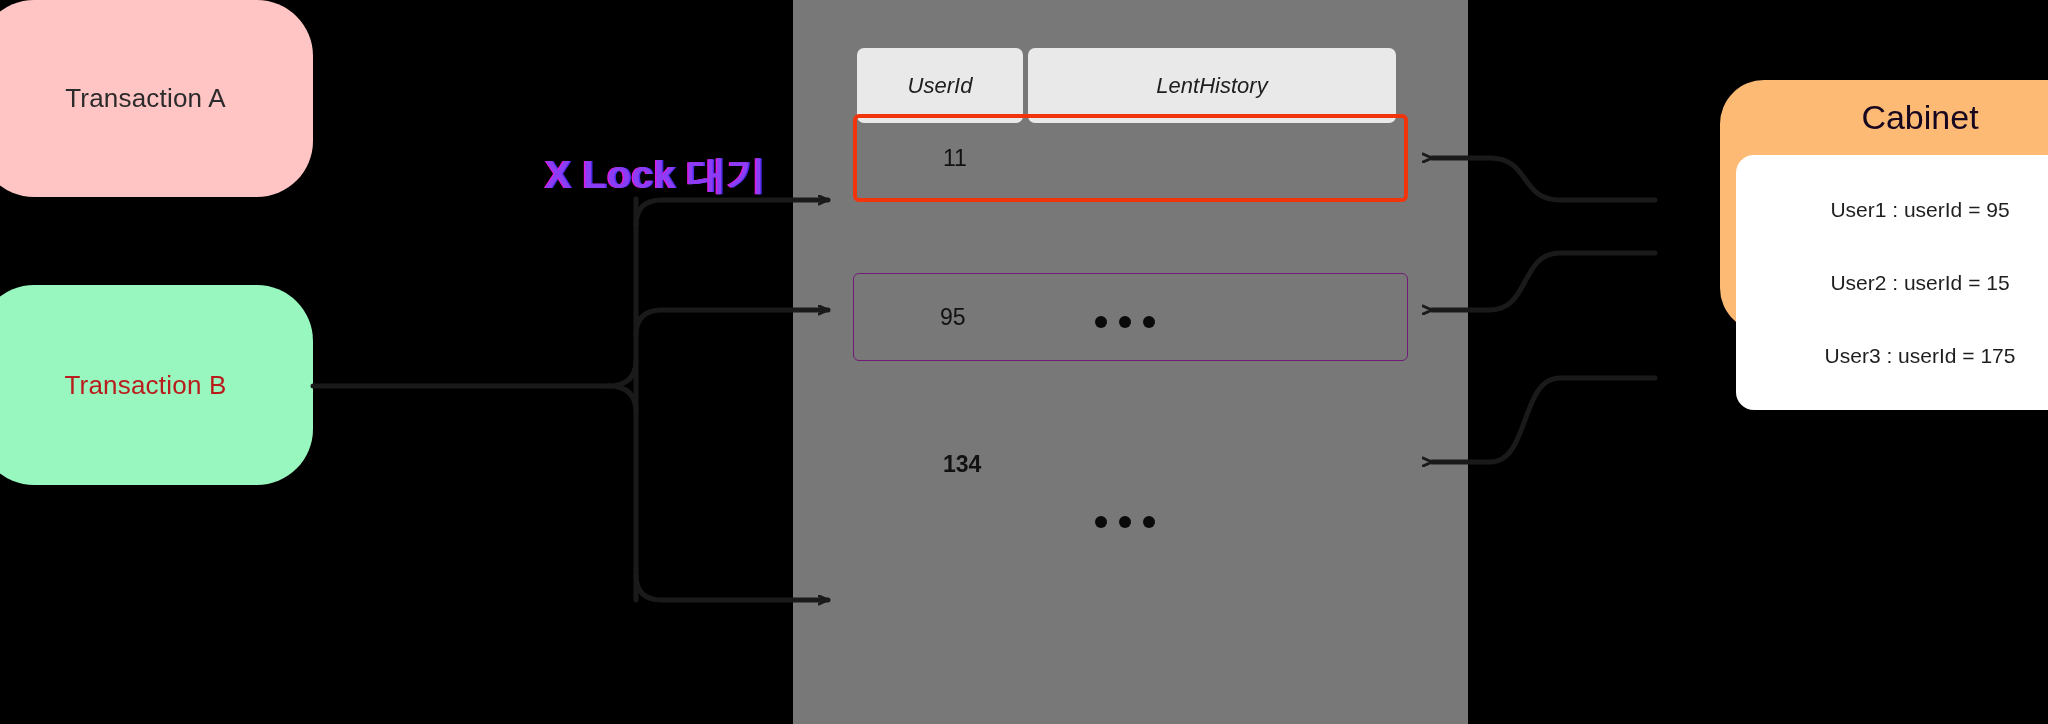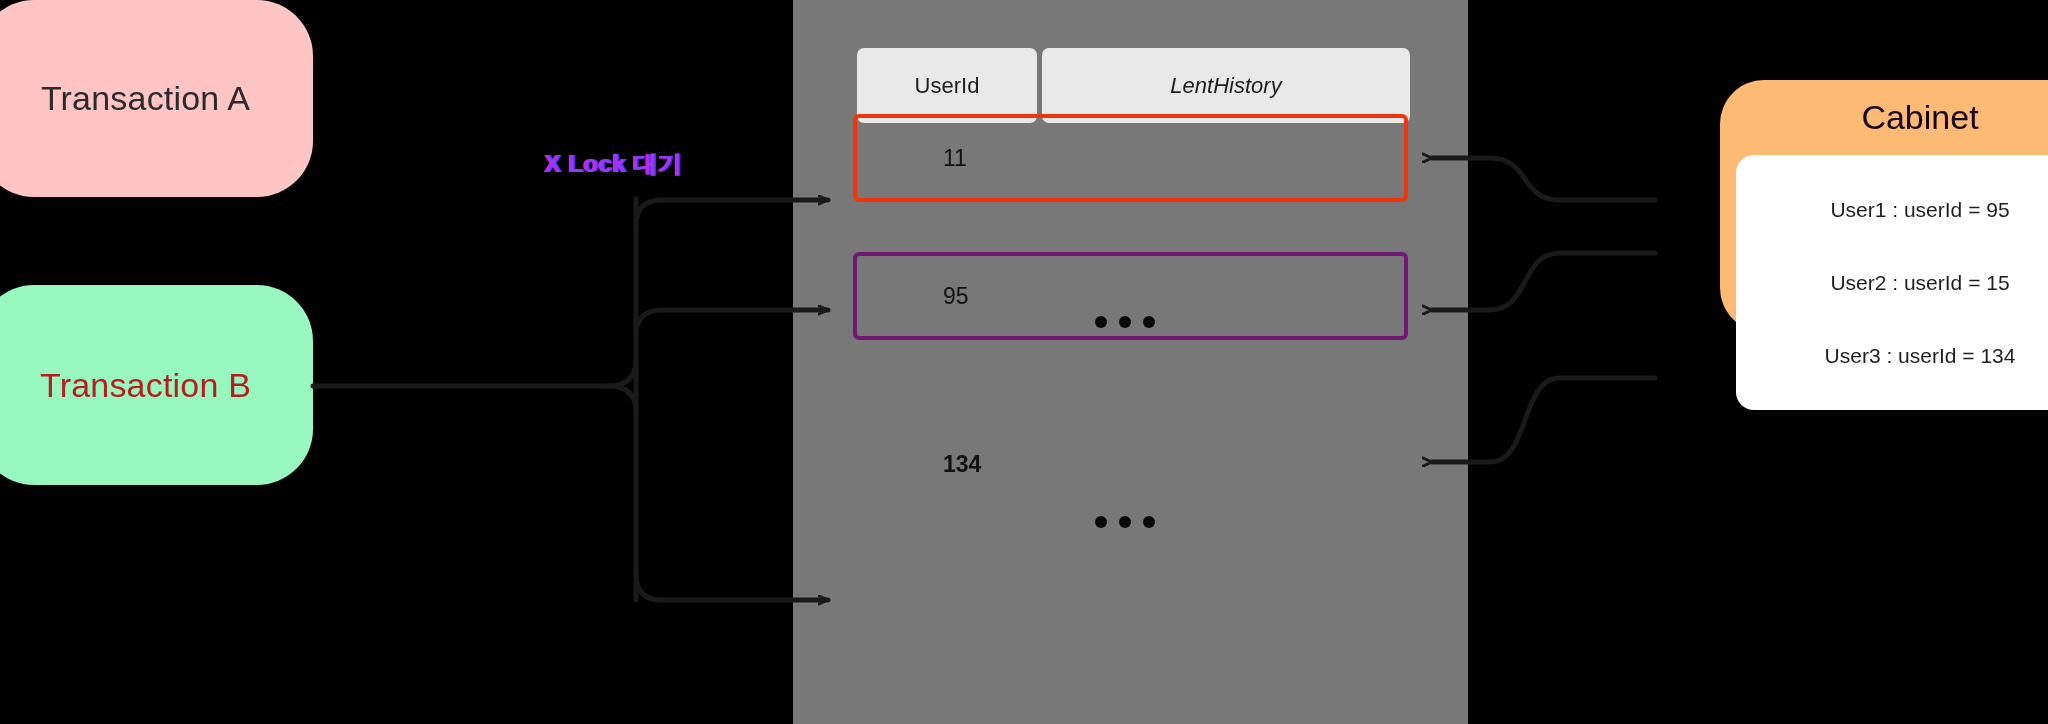--- a/index.html
+++ b/index.html
@@ -18,42 +18,42 @@
   
   .txn-node {
     position: absolute;
     border-radius: 56px;
     display: flex;
     align-items: center;
     justify-content: center;
     text-align: center;
   }
   .txn-label {
-    font-size: 34px;
+    font-size: 26px;
     font-weight: 400;
     color: #2b2b2b;
     letter-spacing: 0.2px;
   }
   #txn-a {
     left: -22px; top: 0px;
     width: 335px; height: 197px;
     background: #FFC4C4;
   }
   #txn-b {
     left: -22px; top: 285px;
     width: 335px; height: 200px;
     background: #97F7BF;
   }
   #txn-b .txn-label { color: #b91c1c; }
 
   
   #xlock-label {
     position: absolute;
     left: 545px; top: 148px;
-    font-size: 24px;
+    font-size: 39px;
     font-weight: 700;
     color: #8B3DF5;
     text-shadow: -1.5px 0 #E01BE0, 1.5px 0 #4B2BE8;
     letter-spacing: 0.5px;
     white-space: nowrap;
   }
 
   
   #table-panel {
     position: absolute;
@@ -72,40 +72,40 @@
   .th-cell {
     background: #E9E9E9;
     border-radius: 7px;
     display: flex;
     align-items: center;
     justify-content: center;
     font-size: 22px;
     color: #1e1e1e;
     height: 75px;
   }
-  #th-userid   { width: 180px; }
+  #th-userid   { width: 166px; font-style: italic; }
   #th-lenthist { width: 368px; font-style: italic; }
 
   
   .row {
     position: absolute;
     left: 853px;
     width: 555px;
     height: 88px;
     border-radius: 6px;
     display: flex;
     align-items: center;
   }
   .row-value {
     margin-left: 86px;
     font-size: 23px;
     color: #111111;
   }
   #row-11  { top: 114px; border: 4px solid #F2340C; }
-  #row-95  { top: 252px; border: 4px solid #701a75; }
+  #row-95  { top: 273px; border: 1px solid #701a75; }
   #row-134 { top: 420px; border: 4px solid transparent; font-weight: bold; }
 
   
   .ellipsis {
     position: absolute;
     left: 1095px;
     display: flex;
     gap: 12px;
   }
   .ellipsis span {
@@ -203,21 +203,21 @@
 
   <div class="row" id="row-134">
     <span class="row-value">134</span>
   </div>
 
   <div id="cabinet">
     <div id="cabinet-title">Cabinet</div>
     <div id="cabinet-list">
       <div class="cabinet-item">User1 : userId = 95</div>
       <div class="cabinet-item">User2 : userId = 15</div>
-      <div class="cabinet-item">User3 : userId = 134</div>
+      <div class="cabinet-item">User3 : userId = 175</div>
     </div>
   </div>
 
   <svg id="wires" viewBox="0 0 2048 724" xmlns="http://www.w3.org/2000/svg">
     <defs>
       <marker id="arrowR" markerWidth="12" markerHeight="12" refX="10" refY="5" orient="auto" markerUnits="userSpaceOnUse">
         <path d="M1,1 L10,5 L1,9" fill="none" stroke="#1a1a1a" stroke-width="3" stroke-linecap="round" stroke-linejoin="round"></path>
       </marker>
       <marker id="arrowL" markerWidth="12" markerHeight="12" refX="2" refY="5" orient="auto" markerUnits="userSpaceOnUse">
         <path d="M11,1 L2,5 L11,9" fill="none" stroke="#1a1a1a" stroke-width="3" stroke-linecap="round" stroke-linejoin="round"></path>

